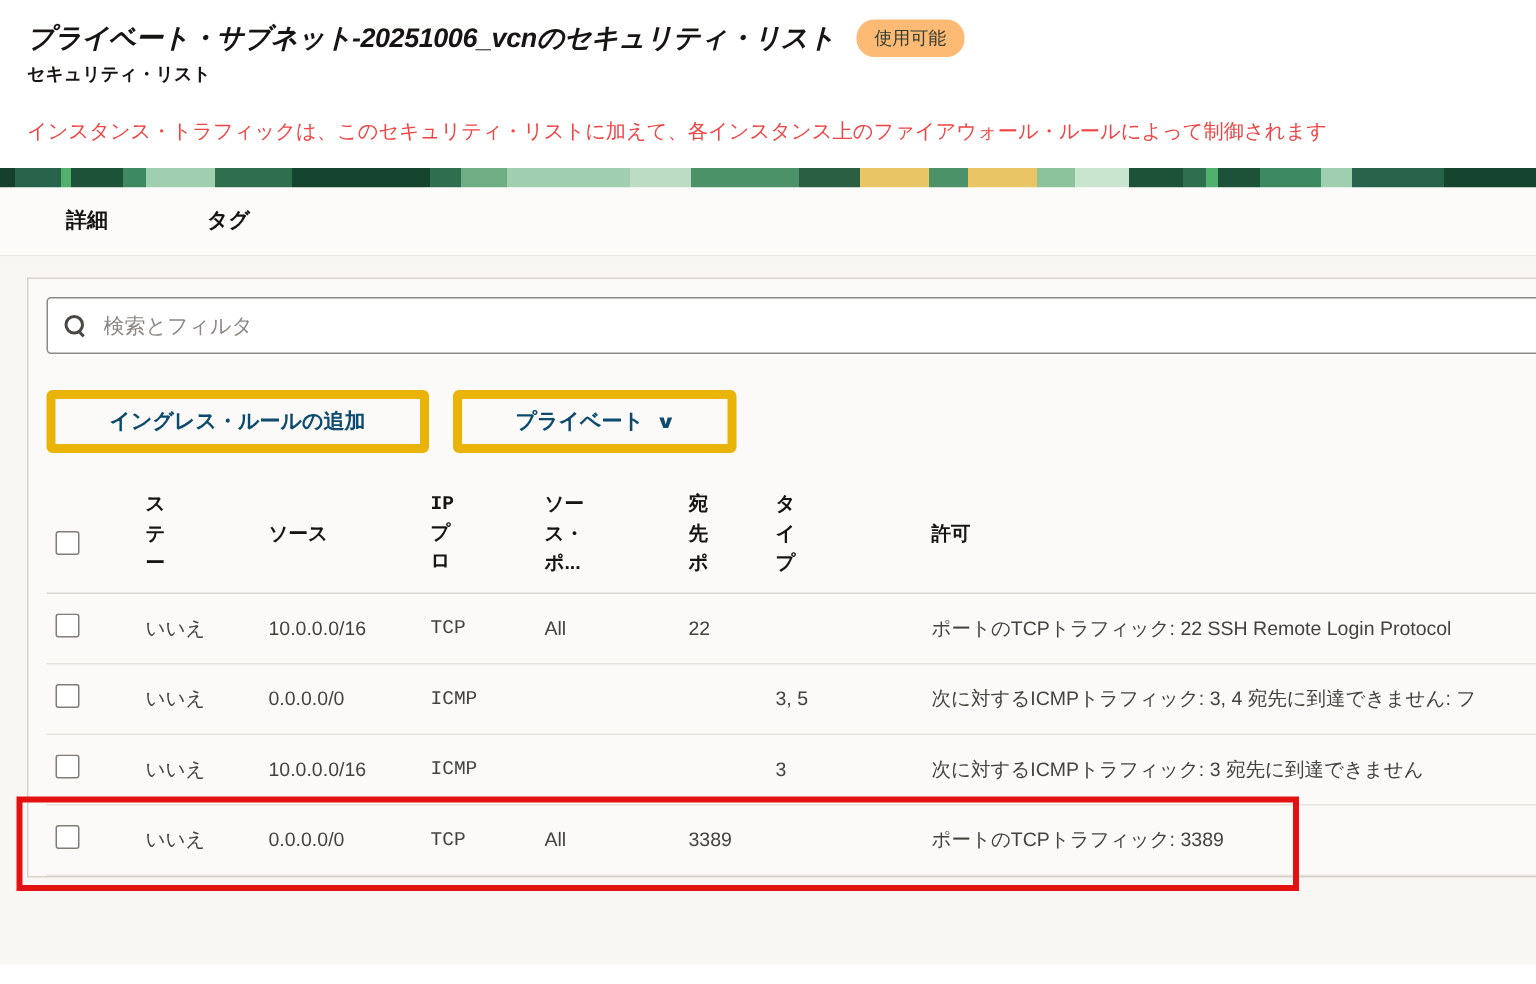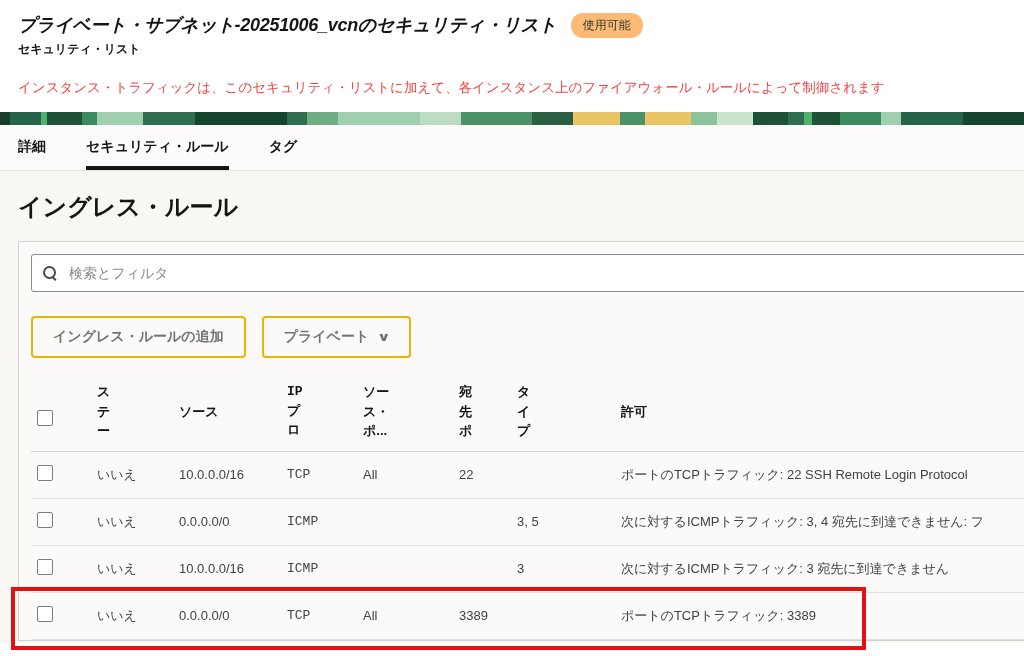--- a/index.html
+++ b/index.html
@@ -24,44 +24,44 @@
     #4c9268 45%,#4c9268 52%,#2a5f44 52%,#2a5f44 56%,#e9c566 56%,#e9c566 60.5%,
     #4c9268 60.5%,#4c9268 63%,#e9c566 63%,#e9c566 67.5%,#8cc39c 67.5%,#8cc39c 70%,
     #c9e4cf 70%,#c9e4cf 73.5%,#1d5138 73.5%,#1d5138 77%,#2f6e4e 77%,#2f6e4e 78.5%,
     #52b06e 78.5%,#52b06e 79.3%,#1d5138 79.3%,#1d5138 82%,#3d8a60 82%,#3d8a60 86%,
     #9fcfae 86%,#9fcfae 88%,#27624a 88%,#27624a 94%,#16452f 94%,#16452f 100%);}
 
   
   .tabbar{background:#fcfbfa;border-bottom:1px solid #e8e5e1;padding:0 18px;
     display:flex;gap:40px;height:46px;}
   .tab{font-size:14px;font-weight:700;display:flex;align-items:center;
-    border-bottom:4px solid transparent;padding-top:3px;cursor:pointer;}
+    border-bottom:4px solid transparent;padding-top:3px;cursor:pointer;margin-left:26px;}
   .tab.active{border-bottom-color:#161513;}
 
   
   .content{background:#f8f7f4;padding:14px 0 0 18px;height:472px;}
   .section-heading{font-size:24px;font-weight:700;margin:6px 0 18px 0;}
 
   .card{background:#fbfaf8;border:1px solid #d6d2cc;width:1036px;padding:12px 0 0 12px;}
 
   .searchbox{height:38px;width:1010px;background:#fff;border:1px solid #8c8a86;
     border-radius:3px;display:flex;align-items:center;padding:0 10px;gap:9px;}
   .mag{position:relative;width:16px;height:16px;flex:0 0 auto;}
   .mag::before{content:'';position:absolute;left:1px;top:1px;width:9px;height:9px;
     border:2px solid #4a4845;border-radius:50%;}
   .mag::after{content:'';position:absolute;left:11px;top:11px;width:5px;height:2px;
     background:#4a4845;transform:rotate(45deg);transform-origin:0 0;}
   .search-input{border:none;outline:none;background:transparent;font-size:14px;flex:1;
     font-family:inherit;color:#161513;}
   .search-input::placeholder{color:#8b8884;}
 
   .toolbar{display:flex;gap:16px;margin-top:24px;}
-  .btn{background:#fbfaf8;border:2px solid #eab308;border-radius:4px;height:42px;
-    display:flex;align-items:center;gap:10px;padding:0 20px;font-size:14px;font-weight:700;
-    color:#737373;cursor:pointer;font-family:inherit;}
+  .btn{background:#fbfaf8;border:6px solid #eab308;border-radius:4px;height:42px;
+    display:flex;align-items:center;gap:10px;padding:0 36px;font-size:14px;font-weight:700;
+    color:#0c4a6e;cursor:pointer;font-family:inherit;}
   .chevron{font-size:12px;font-weight:700;transform:scaleX(1.4);display:inline-block;}
 
   
   .tbl{margin-top:18px;font-size:13px;}
   .trow{display:flex;align-items:center;}
   .thead{padding:6px 0 10px 0;border-bottom:1px solid #d9d5d0;font-weight:700;
     line-height:1.5;align-items:center;}
   .thead .cell{white-space:pre-line;}
   .cell{flex:0 0 auto;padding-right:8px;overflow:hidden;}
   .c0{width:66px;padding-left:6px;}
@@ -87,26 +87,24 @@
     <span class="status-badge">使用可能</span>
   </div>
   <div class="page-subtitle">セキュリティ・リスト</div>
   <div class="page-info">インスタンス・トラフィックは、このセキュリティ・リストに加えて、各インスタンス上のファイアウォール・ルールによって制御されます</div>
 </div>
 
 <div class="banner-strip"></div>
 
 <div class="tabbar">
   <div class="tab">詳細</div>
-  <div class="tab active">セキュリティ・ルール</div>
   <div class="tab">タグ</div>
 </div>
 
 <div class="content">
-  <div class="section-heading">イングレス・ルール</div>
 
   <div class="card">
     <div class="searchbox">
       <span class="mag"></span>
       <input class="search-input" type="text" placeholder="検索とフィルタ" style="">
     </div>
 
     <div class="toolbar">
       <button class="btn">
         <span>イングレス・ルールの追加</span>

